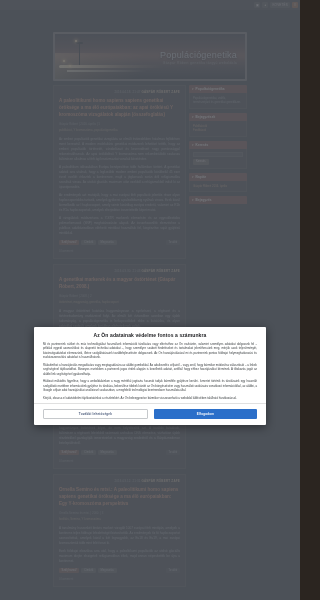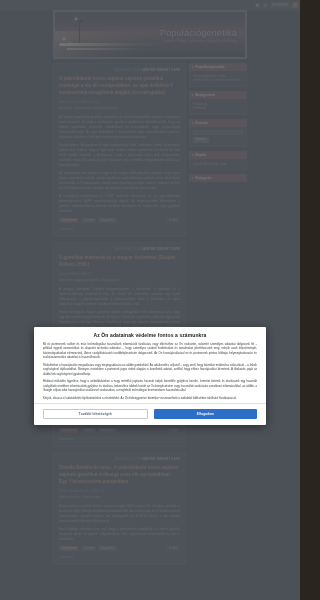--- a/index.html
+++ b/index.html
@@ -22,21 +22,21 @@
     background:#4e4039; display:flex; align-items:center;
     justify-content:center; font-size:3px; color:#c9b9ad; padding:0 1px;
   }
   .chrome-btn.accent { background:#8a4a22; }
   .chrome-btn.wide { padding:0 2px; letter-spacing:.2px; }
 
   
   .page { position:absolute; top:10px; left:0; width:300px; height:590px;
           background:#2c2622; overflow:hidden; }
 
-  .wrap { position:absolute; left:53px; top:0; width:194px; }
+  .wrap { position:absolute; left:53px; top:22px; width:194px; }
 
   
   .banner {
     position:relative; width:194px; height:49px;
     border:2px solid #6e6258; border-radius:1px;
     background:linear-gradient(180deg,#2e2522 0%,#4a332c 28%,#6b4436 48%,#41302a 70%,#1d1815 100%);
     overflow:hidden;
   }
   .banner .road {
     position:absolute; left:0; bottom:0; width:100%; height:26px;

